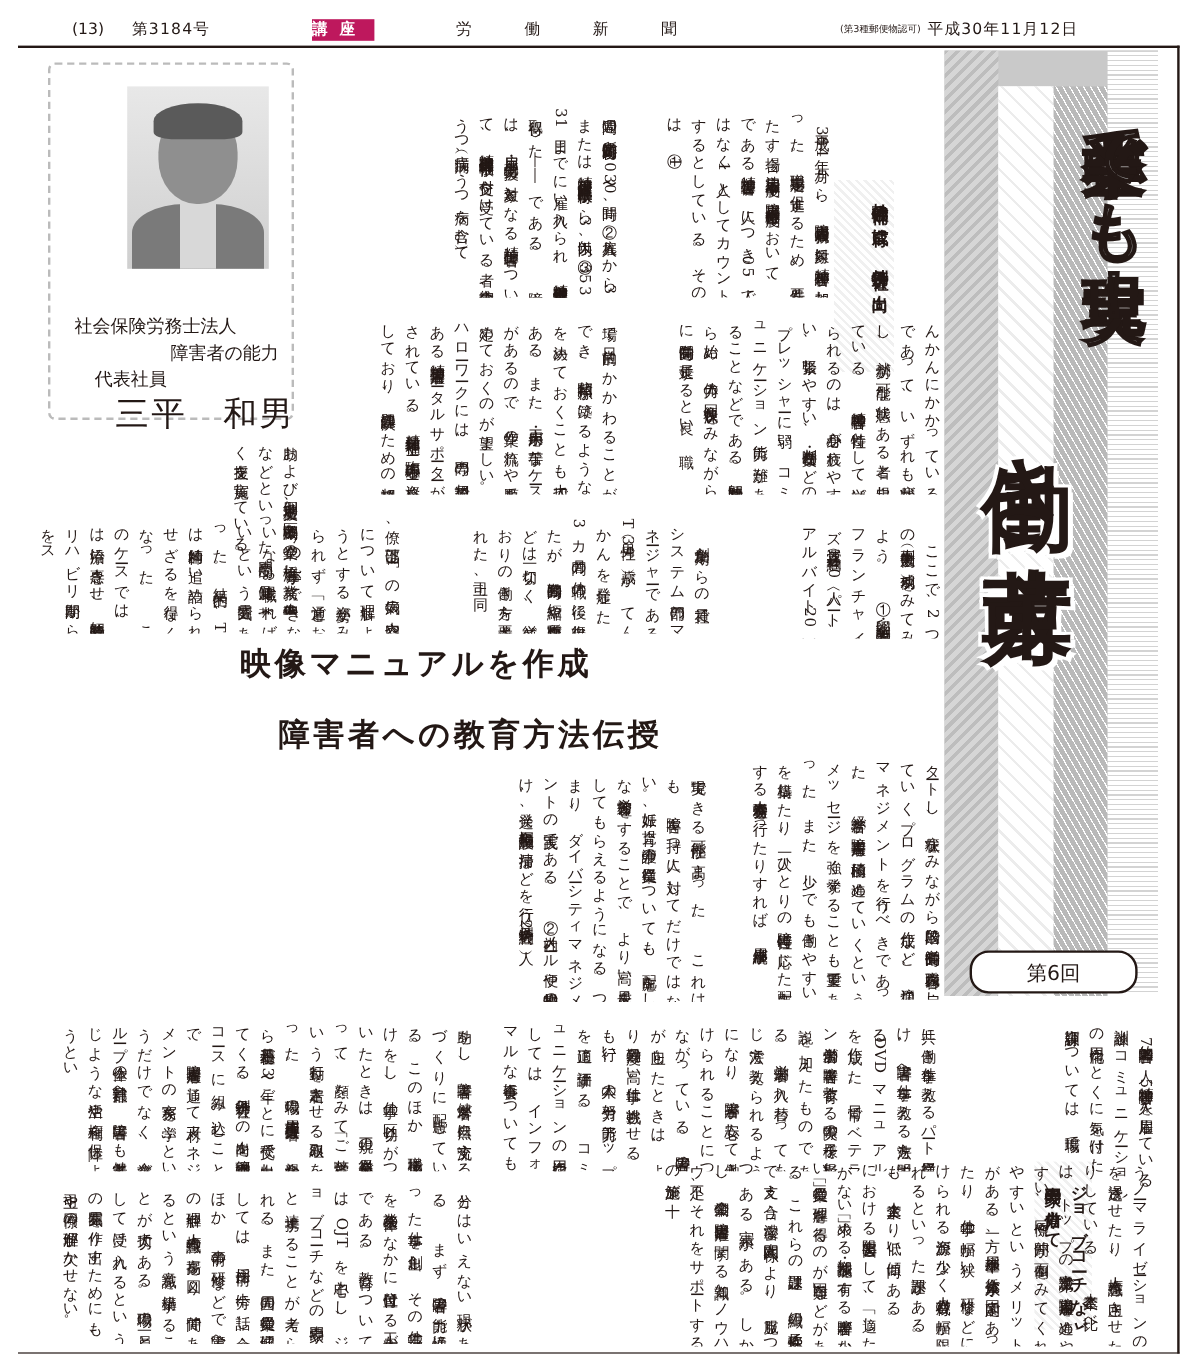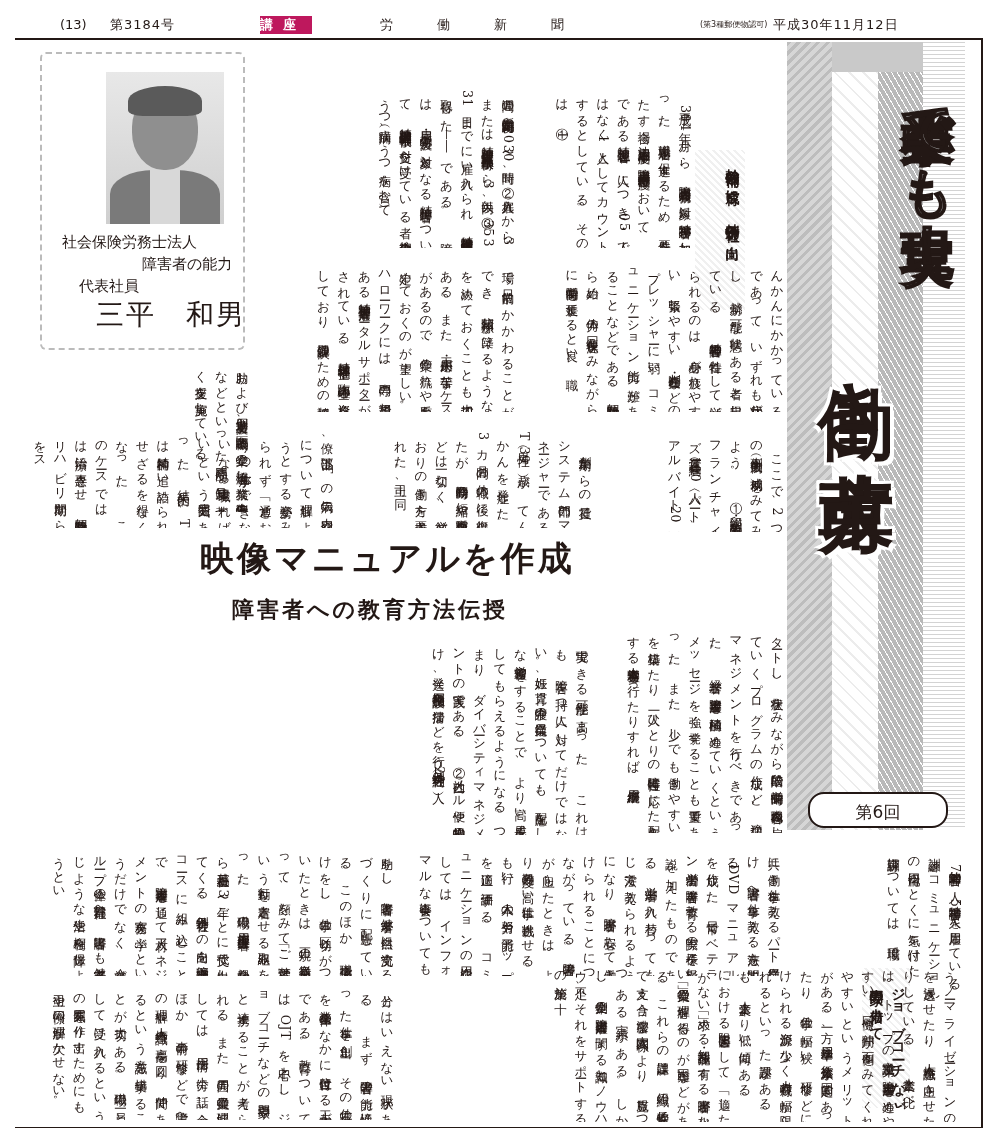--- a/index.html
+++ b/index.html
@@ -16,32 +16,32 @@
   .m-date{left:773px;font-size:13px;letter-spacing:1px;}
   .frame{top:38px;left:15px;width:968px;height:1090px;border-top:2px solid #231815;border-right:2px solid #231815;box-sizing:border-box;}
   .bottomrule{top:1127px;left:15px;width:968px;border-top:1px solid #231815;}
   
   .profile{top:52px;left:40px;width:205px;height:298px;border:2px dashed #bbb;border-radius:6px;box-sizing:border-box;}
   .photo{top:72px;left:106px;width:118px;height:152px;background:linear-gradient(180deg,#e8e8e8 0%,#cfcfcf 100%);overflow:hidden;}
   .photo .head{position:absolute;left:26px;top:20px;width:66px;height:78px;background:#8f8f8f;border-radius:45% 45% 48% 48%;}
   .photo .hair{position:absolute;left:22px;top:14px;width:74px;height:30px;background:#5a5a5a;border-radius:50% 50% 20% 20%;}
   .photo .body{position:absolute;left:4px;top:98px;width:110px;height:60px;background:#7a7a7a;border-radius:40% 40% 0 0;}
   .photo .shirt{position:absolute;left:44px;top:98px;width:30px;height:60px;background:#d8d8d8;}
-  .pr-line{position:absolute;font-size:15px;line-height:20px;white-space:nowrap;}
+  .pr-line{position:absolute;font-size:15px;line-height:20px;white-space:nowrap;margin-top:30px;}
   .pr-org{top:232px;left:62px;}
   .pr-office{top:254px;left:142px;}
   .pr-title{top:276px;left:79px;}
   .pr-name{top:300px;left:96px;font-family:"DejaVu Serif","Liberation Serif",serif;font-size:28px;line-height:30px;letter-spacing:2px;}
   
   .v{position:absolute;writing-mode:vertical-rl;font-family:"DejaVu Serif","Liberation Serif",serif;font-size:12.5px;line-height:20.5px;letter-spacing:0.6px;overflow:hidden;text-align:justify;}
   .vsub{font-family:"DejaVu Sans","Liberation Sans",sans-serif;font-weight:bold;font-size:14px;line-height:22px;letter-spacing:1px;}
   .subbox{position:absolute;background:repeating-linear-gradient(45deg,#f0f0f0 0 2px,#fff 2px 5px);}
   
-  .h-main{top:536px;left:200px;font-family:"DejaVu Serif","Liberation Serif",serif;font-size:34px;font-weight:bold;letter-spacing:3px;white-space:nowrap;}
-  .h-sub{top:595px;left:232px;font-family:"DejaVu Serif","Liberation Serif",serif;font-size:22px;font-weight:bold;letter-spacing:3px;white-space:nowrap;}
+  .h-main{top:536px;left:200px;font-family:"DejaVu Serif","Liberation Serif",serif;font-size:26px;font-weight:bold;letter-spacing:3px;white-space:nowrap;}
+  .h-sub{top:595px;left:232px;font-family:"DejaVu Serif","Liberation Serif",serif;font-size:26px;font-weight:bold;letter-spacing:3px;white-space:nowrap;}
   
   .banner{top:42px;left:787px;width:178px;height:788px;background:#c9c9c9;overflow:hidden;}
   .banner .pat1{position:absolute;left:0;top:0;width:45px;height:100%;background:repeating-linear-gradient(135deg,#bdbdbd 0 3px,#d6d6d6 3px 7px);}
   .banner .pat2{position:absolute;left:45px;top:30px;width:46px;height:100%;background:repeating-linear-gradient(45deg,#fff 0 8px,#ececec 8px 10px),#fff;}
   .banner .pat3{position:absolute;left:91px;top:30px;width:45px;height:100%;background:repeating-linear-gradient(60deg,#fff 0 1px,#b9b9b9 1px 5px);}
   .banner .pat4{position:absolute;left:136px;top:0;width:42px;height:100%;background:repeating-linear-gradient(0deg,#fff 0 3px,#d3d3d3 3px 4px);}
   .b-top{position:absolute;top:30px;left:112px;width:58px;writing-mode:vertical-rl;font-size:52px;font-weight:900;color:#fff;-webkit-text-stroke:2px #231815;line-height:58px;white-space:nowrap;font-family:"DejaVu Sans","Liberation Sans",sans-serif;}
   .b-top .gray{color:#9a9a9a;}
   .b-main{position:absolute;top:285px;left:25px;width:90px;writing-mode:vertical-rl;font-size:76px;font-weight:bold;line-height:90px;color:#231815;text-shadow:4px 4px 0 #fff,-3px -3px 0 #fff,3px -3px 0 #fff,-3px 3px 0 #fff;white-space:nowrap;font-family:"DejaVu Sans","Liberation Sans",sans-serif;}
   .b-ep{position:absolute;top:792px;left:808px;width:140px;height:36px;border:2px solid #231815;border-radius:16px;background:#fff;font-size:17px;text-align:center;line-height:36px;box-sizing:border-box;}

